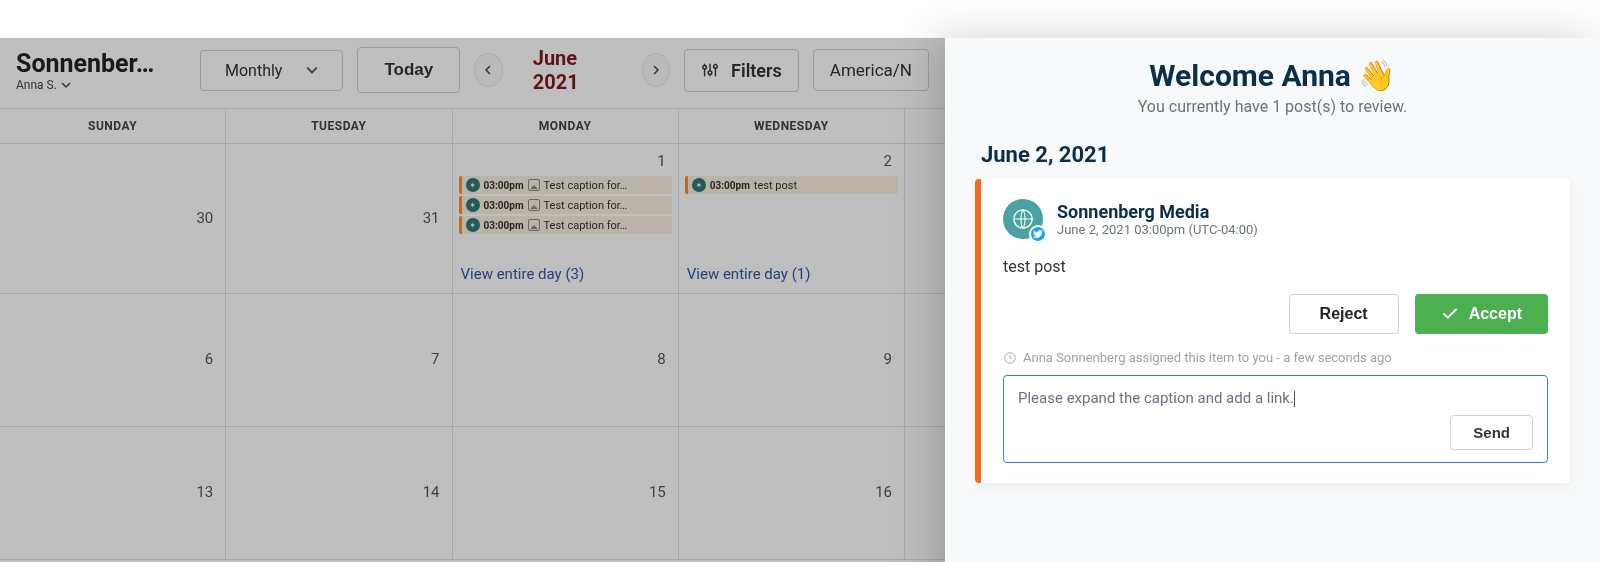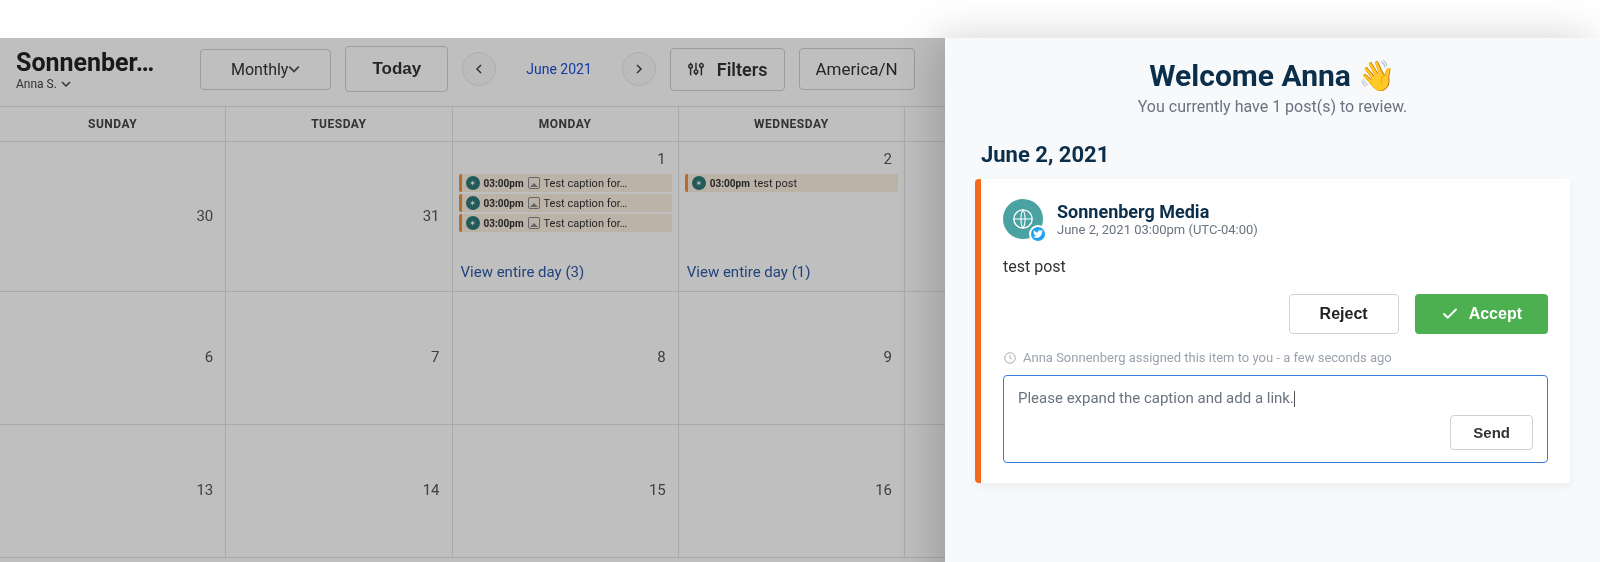--- a/index.html
+++ b/index.html
@@ -66,25 +66,26 @@
   color: #444;
   display: flex;
   align-items: center;
   gap: 4px;
 }
 .workspace .user svg { width: 10px; height: 10px; }
 .select-like {
   border: 1px solid #d0d0d0;
   background: #fff;
   border-radius: 4px;
-  padding: 10px 30px;
+  padding: 10px 24px;
   font-size: 16px;
   color: #333;
   display: flex;
   align-items: center;
+  gap: 24px;
   cursor: pointer;
 }
 .btn {
   border: 1px solid #d0d0d0;
   background: #fff;
   border-radius: 4px;
   padding: 12px 26px;
   font-size: 17px;
   font-weight: 600;
   color: #333;
@@ -100,23 +101,23 @@
   height: 34px;
   border-radius: 50%;
   display: flex;
   align-items: center;
   justify-content: center;
   border: 1px solid #e8e8e8;
   background: #fafafa;
   cursor: pointer;
 }
 .month-label {
-  font-size: 14px;
-  font-weight: 400;
-  color: #1d4ed8;
+  font-size: 20px;
+  font-weight: 700;
+  color: #7f1d1d;
   padding: 0 20px;
 }
 .filters-btn {
   display: flex;
   align-items: center;
   gap: 12px;
   border: 1px solid #d0d0d0;
   border-radius: 4px;
   padding: 10px 16px;
   font-size: 18px;

